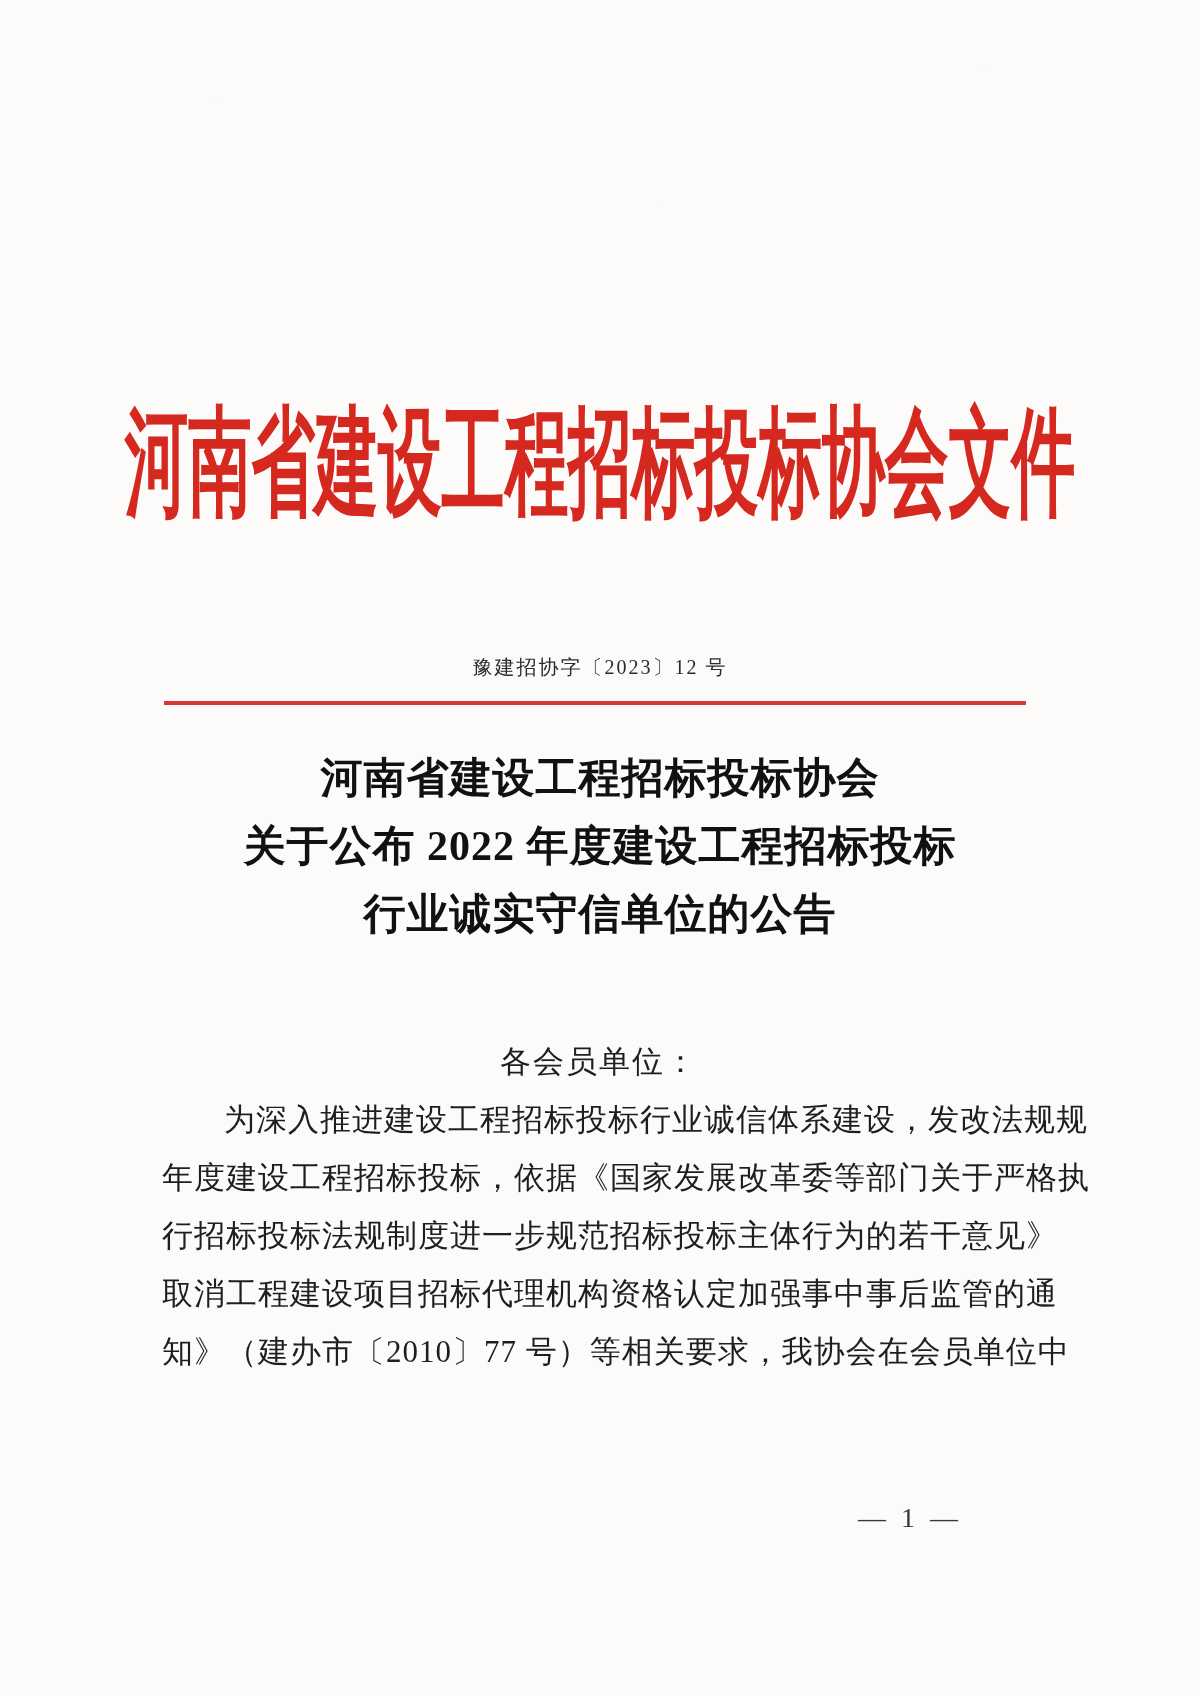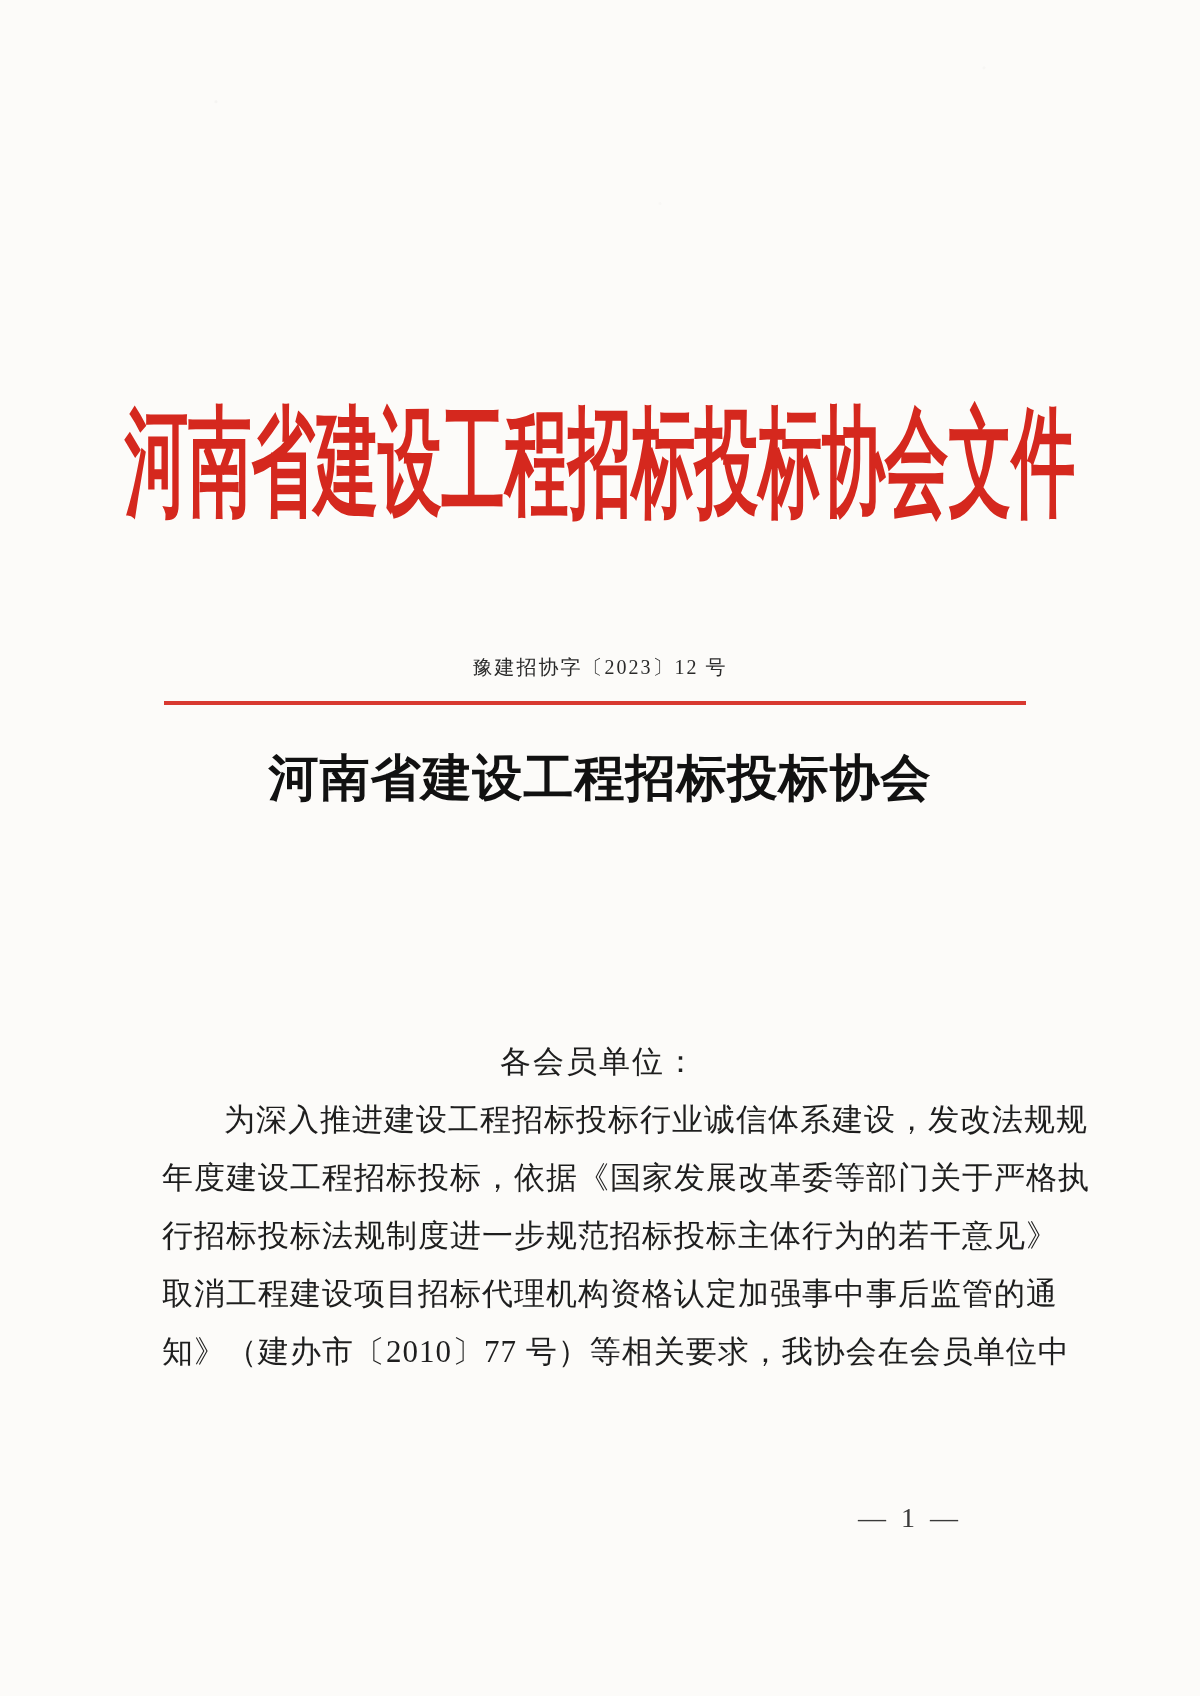--- a/index.html
+++ b/index.html
@@ -69,21 +69,21 @@
     opacity: 0.92;
   }
 
   
   .doc-title {
     position: absolute;
     top: 744px;
     left: 0;
     width: 100%;
     text-align: center;
-    font-size: 50px;
+    font-size: 42px;
     font-weight: bold;
     line-height: 68px;
     color: #111;
     letter-spacing: 1px;
   }
 
   
   .body-block {
     position: absolute;
     top: 1033px;
@@ -126,20 +126,22 @@
   <div class="red-header">
     <span>河南省建设工程招标投标协会文件</span>
   </div>
 
   <div class="doc-number">豫建招协字〔2023〕12 号</div>
 
   <div class="red-rule"></div>
 
   <div class="doc-title">
     <div>河南省建设工程招标投标协会</div>
+    <div>关于公布 2022 年度建设工程招标投标</div>
+    <div>行业诚实守信单位的公告</div>
   </div>
 
   <div class="body-block">
     <div class="salutation">各会员单位：</div>
     <div class="body-line first">为深入推进建设工程招标投标行业诚信体系建设，发改法规规</div>
     <div class="body-line">年度建设工程招标投标，依据《国家发展改革委等部门关于严格执</div>
     <div class="body-line">行招标投标法规制度进一步规范招标投标主体行为的若干意见》</div>
     <div class="body-line">取消工程建设项目招标代理机构资格认定加强事中事后监管的通</div>
     <div class="body-line">知》（建办市〔2010〕77 号）等相关要求，我协会在会员单位中</div>
   </div>

